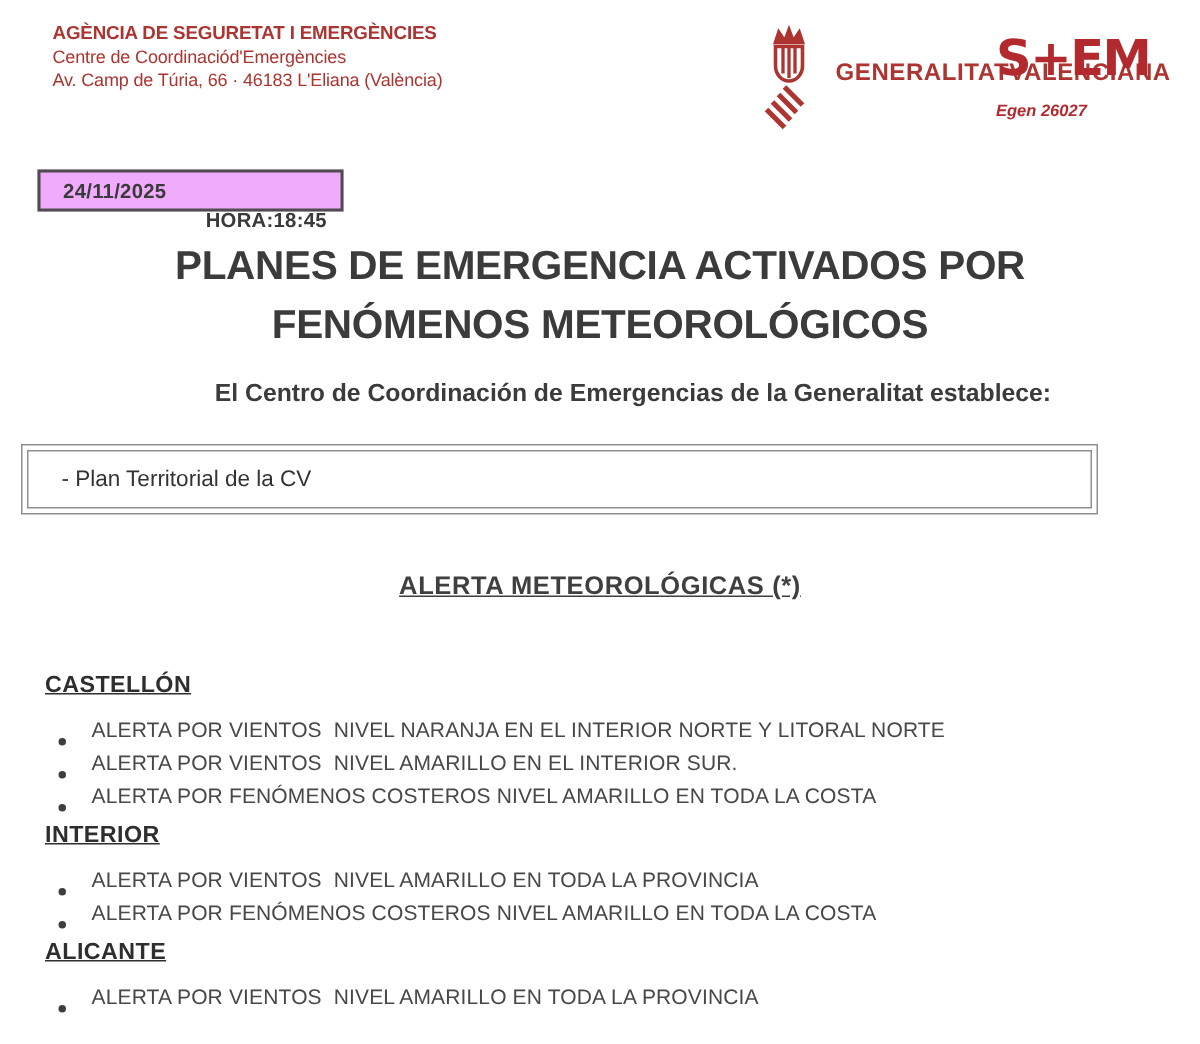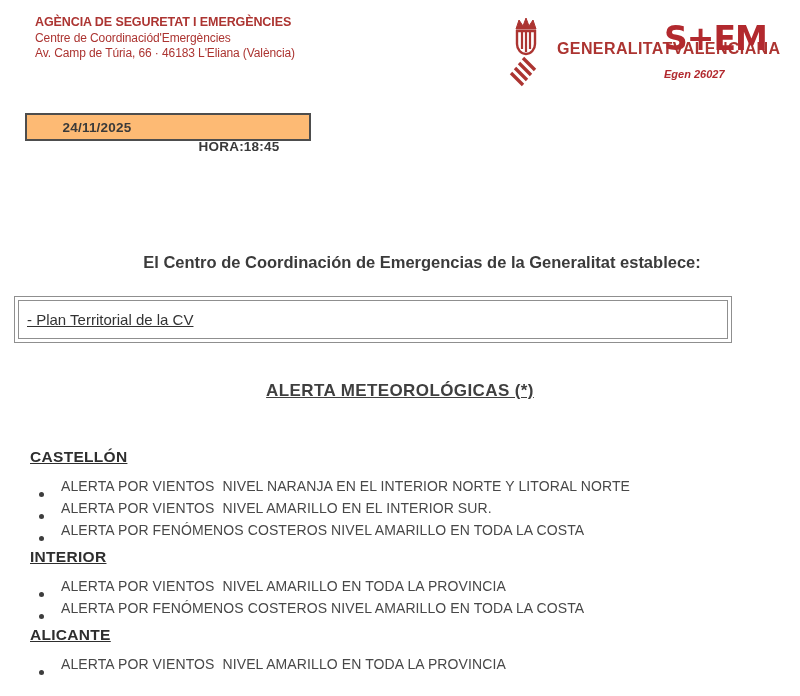--- a/index.html
+++ b/index.html
@@ -24,39 +24,39 @@
   .gv-shield{display:block;margin-right:10px;}
   .gv-text{display:flex;flex-direction:row;margin-top:24px;
            color:var(--brand-red);font-weight:bold;font-size:16px;line-height:17px;
            letter-spacing:0.4px;}
   .sem{position:absolute;left:664px;top:22px;width:104px;}
   .sem-text{color:var(--sem-red);font-weight:800;font-size:33px;line-height:34px;
             letter-spacing:-1px;font-family:"DejaVu Sans","Liberation Sans",sans-serif;}
   .sem-code{margin-top:12px;color:var(--sem-red);font-weight:bold;font-size:11px;font-style:italic;}
 
   
-  .datebox{position:absolute;left:25px;top:113px;width:286px;height:28px;
-           display:flex;border:2px solid #4D4D4D;background:#fdba74;}
+  .datebox{position:absolute;left:25px;top:113px;width:204px;height:28px;
+           display:flex;border:2px solid #4D4D4D;background:#f0abfc;}
   .datebox .cell{flex:1;display:flex;align-items:center;justify-content:center;
                  font-weight:bold;font-size:13.5px;color:#3A3A3A;letter-spacing:0.2px;}
   .datebox .cell + .cell{border-left:2px solid #4D4D4D;margin-top:31px;}
 
   
   .title{position:absolute;left:0;top:158px;width:100%;text-align:center;
          font-size:27px;font-weight:bold;color:var(--text-dark);line-height:39px;
          letter-spacing:-0.2px;}
   .subtitle{position:absolute;left:0;top:253px;width:100%;text-align:center;
             font-size:16.5px;font-weight:bold;color:var(--text-dark);padding-left:44px;}
 
   
   .plan-box{position:absolute;left:14px;top:296px;width:718px;height:47px;
             border:1px solid var(--rule-gray);padding:3px;background:#fff;}
   .plan-box-inner{width:100%;height:100%;border:1px solid var(--rule-gray);
-                  display:flex;align-items:center;padding-left:8px;
-                  font-size:15px;color:#333333;text-decoration:underline;}
+                  display:flex;align-items:center;padding-left:22px;
+                  font-size:15px;color:#333333;}
 
   
   .alerts-heading{position:absolute;left:0;top:381px;width:100%;text-align:center;}
   .alerts-heading span{font-size:17px;font-weight:bold;color:#3F3F3F;
                        text-decoration:underline;letter-spacing:0.4px;}
 
   
   .sections{position:absolute;left:30px;top:447px;right:20px;}
   .sec{margin-bottom:6px;}
   .sec-h{font-size:15.5px;font-weight:bold;color:#2E2E2E;text-decoration:underline;
@@ -102,20 +102,24 @@
   <div class="sem">
     <div class="sem-text">S+EM</div>
     <div class="sem-code">Egen 26027</div>
   </div>
 
   <div class="datebox">
     <div class="cell">24/11/2025</div>
     <div class="cell">HORA:18:45</div>
   </div>
 
+  <div class="title">
+    <div>PLANES DE EMERGENCIA ACTIVADOS POR</div>
+    <div>FENÓMENOS METEOROLÓGICOS</div>
+  </div>
 
   <div class="subtitle">El Centro de Coordinación de Emergencias de la Generalitat establece:</div>
 
   <div class="plan-box">
     <div class="plan-box-inner">
       <span>- Plan Territorial de la CV</span>
     </div>
   </div>
 
   <div class="alerts-heading">

